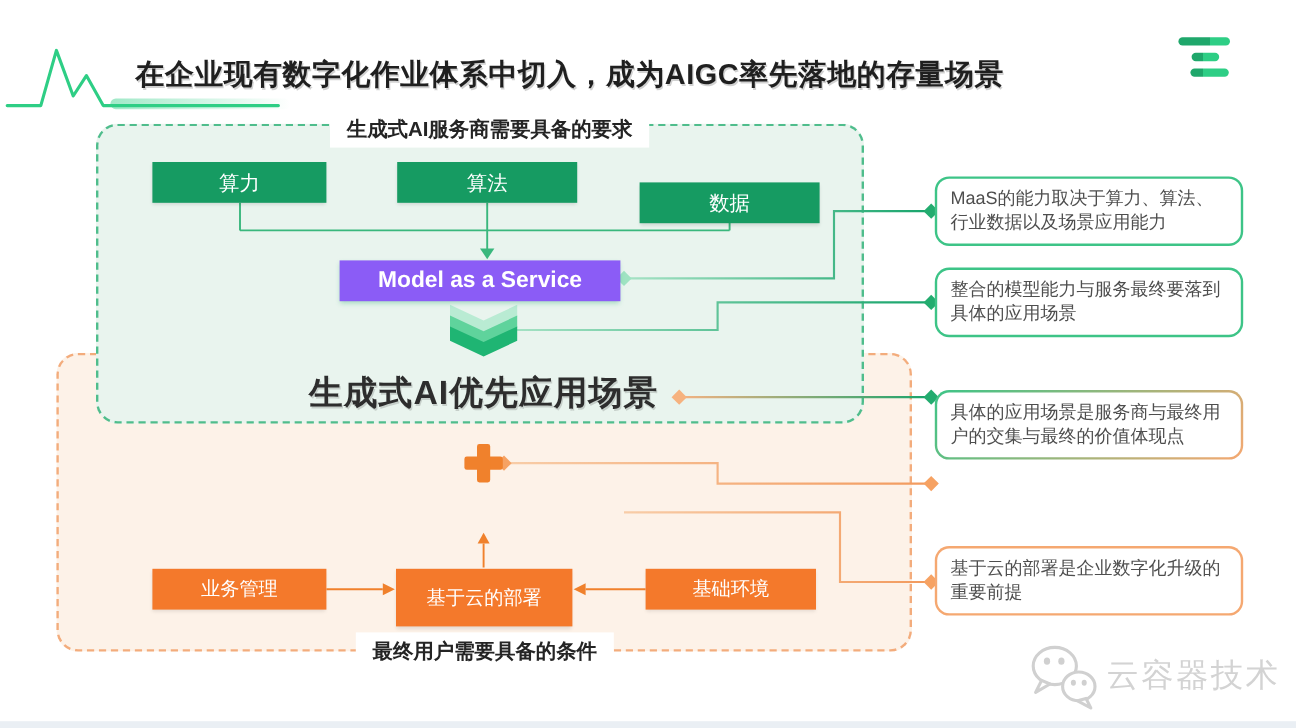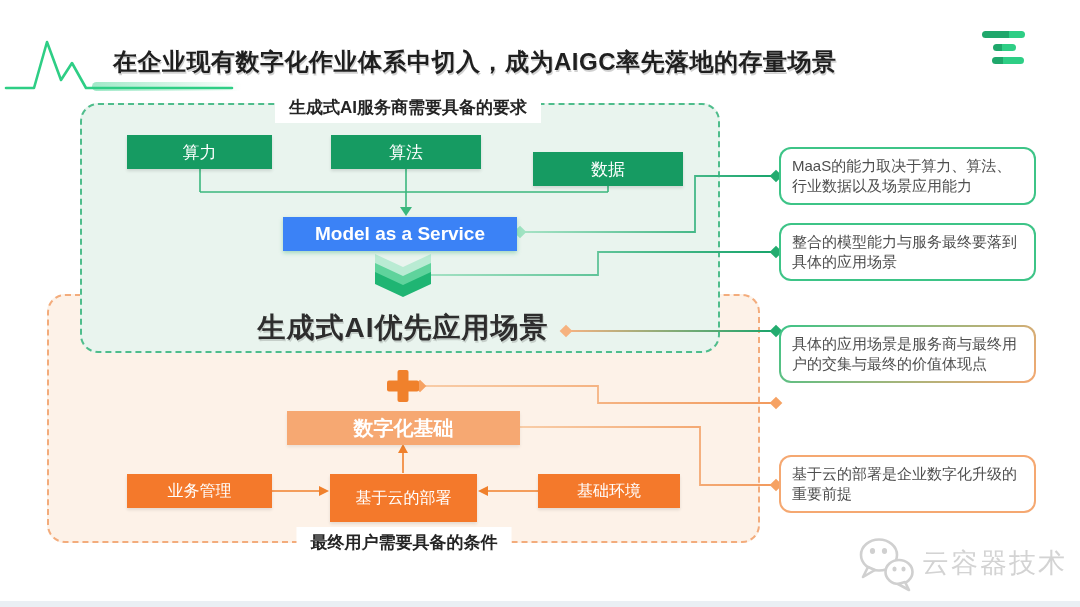--- a/index.html
+++ b/index.html
@@ -23,21 +23,21 @@
   .panel.green{left:80px;top:103px;width:640px;height:250px;background:#E9F4EE;border:2px dashed #4FBD8C;z-index:2;}
   
   .overlay{position:absolute;left:0;top:0;z-index:3;pointer-events:none;}
   
   .chip{position:absolute;transform:translateX(-50%);background:#ffffff;padding:4px 14px;
     font-size:17px;font-weight:800;color:#242424;z-index:4;white-space:nowrap;}
   
   .node{position:absolute;display:flex;align-items:center;justify-content:center;color:#fff;
     z-index:4;box-sizing:border-box;white-space:nowrap;}
   .node.gdark{background:#169B62;font-size:17px;box-shadow:0 2px 3px rgba(0,0,0,.12);}
-  .node.gbright{background:#3b82f6;font-size:19px;font-weight:800;box-shadow:0 2px 4px rgba(31,167,107,.35);}
+  .node.gbright{background:#8b5cf6;font-size:19px;font-weight:800;box-shadow:0 2px 4px rgba(31,167,107,.35);}
   .node.osolid{background:#F4792B;font-size:16px;box-shadow:0 2px 3px rgba(0,0,0,.10);}
   .node.olight{background:#F6A872;font-size:20px;font-weight:800;box-shadow:0 2px 3px rgba(0,0,0,.08);}
   .scene-title{position:absolute;left:403px;top:309px;transform:translateX(-50%);z-index:4;
     font-size:28px;font-weight:800;color:#2d2d2d;letter-spacing:1px;white-space:nowrap;
     text-shadow:1px 1.5px 0 rgba(0,0,0,.15);}
   
   .callout{position:absolute;left:779px;width:257px;padding:2px;border-radius:12px;z-index:4;box-sizing:border-box;}
   .callout .inner{background:#fff;border-radius:10px;padding:7px 11px;font-size:15px;line-height:20px;color:#4E4E4E;}
   .callout.green{background:#3DC487;}
   .callout.orange{background:#F5A871;}
@@ -136,21 +136,20 @@
   </svg>
 
   <div class="chip" style="left:408px;top:92px;">生成式AI服务商需要具备的要求</div>
   <div class="node gdark" style="left:127px;top:135px;width:145px;height:34px;">算力</div>
   <div class="node gdark" style="left:331px;top:135px;width:150px;height:34px;">算法</div>
   <div class="node gdark" style="left:533px;top:152px;width:150px;height:34px;">数据</div>
   <div class="node gbright" style="left:283px;top:217px;width:234px;height:34px;">Model as a Service</div>
 
   <div class="scene-title">生成式AI优先应用场景</div>
 
-  <div class="node olight" style="left:287px;top:411px;width:233px;height:34px;">数字化基础</div>
   <div class="node osolid" style="left:127px;top:474px;width:145px;height:34px;">业务管理</div>
   <div class="node osolid" style="left:330px;top:474px;width:147px;height:48px;">基于云的部署</div>
   <div class="node osolid" style="left:538px;top:474px;width:142px;height:34px;">基础环境</div>
   <div class="chip" style="left:404px;top:527px;">最终用户需要具备的条件</div>
 
   <div class="callout green" style="top:147px;">
     <div class="inner">MaaS的能力取决于算力、算法、行业数据以及场景应用能力</div>
   </div>
   <div class="callout green" style="top:223px;">
     <div class="inner">整合的模型能力与服务最终要落到具体的应用场景</div>

